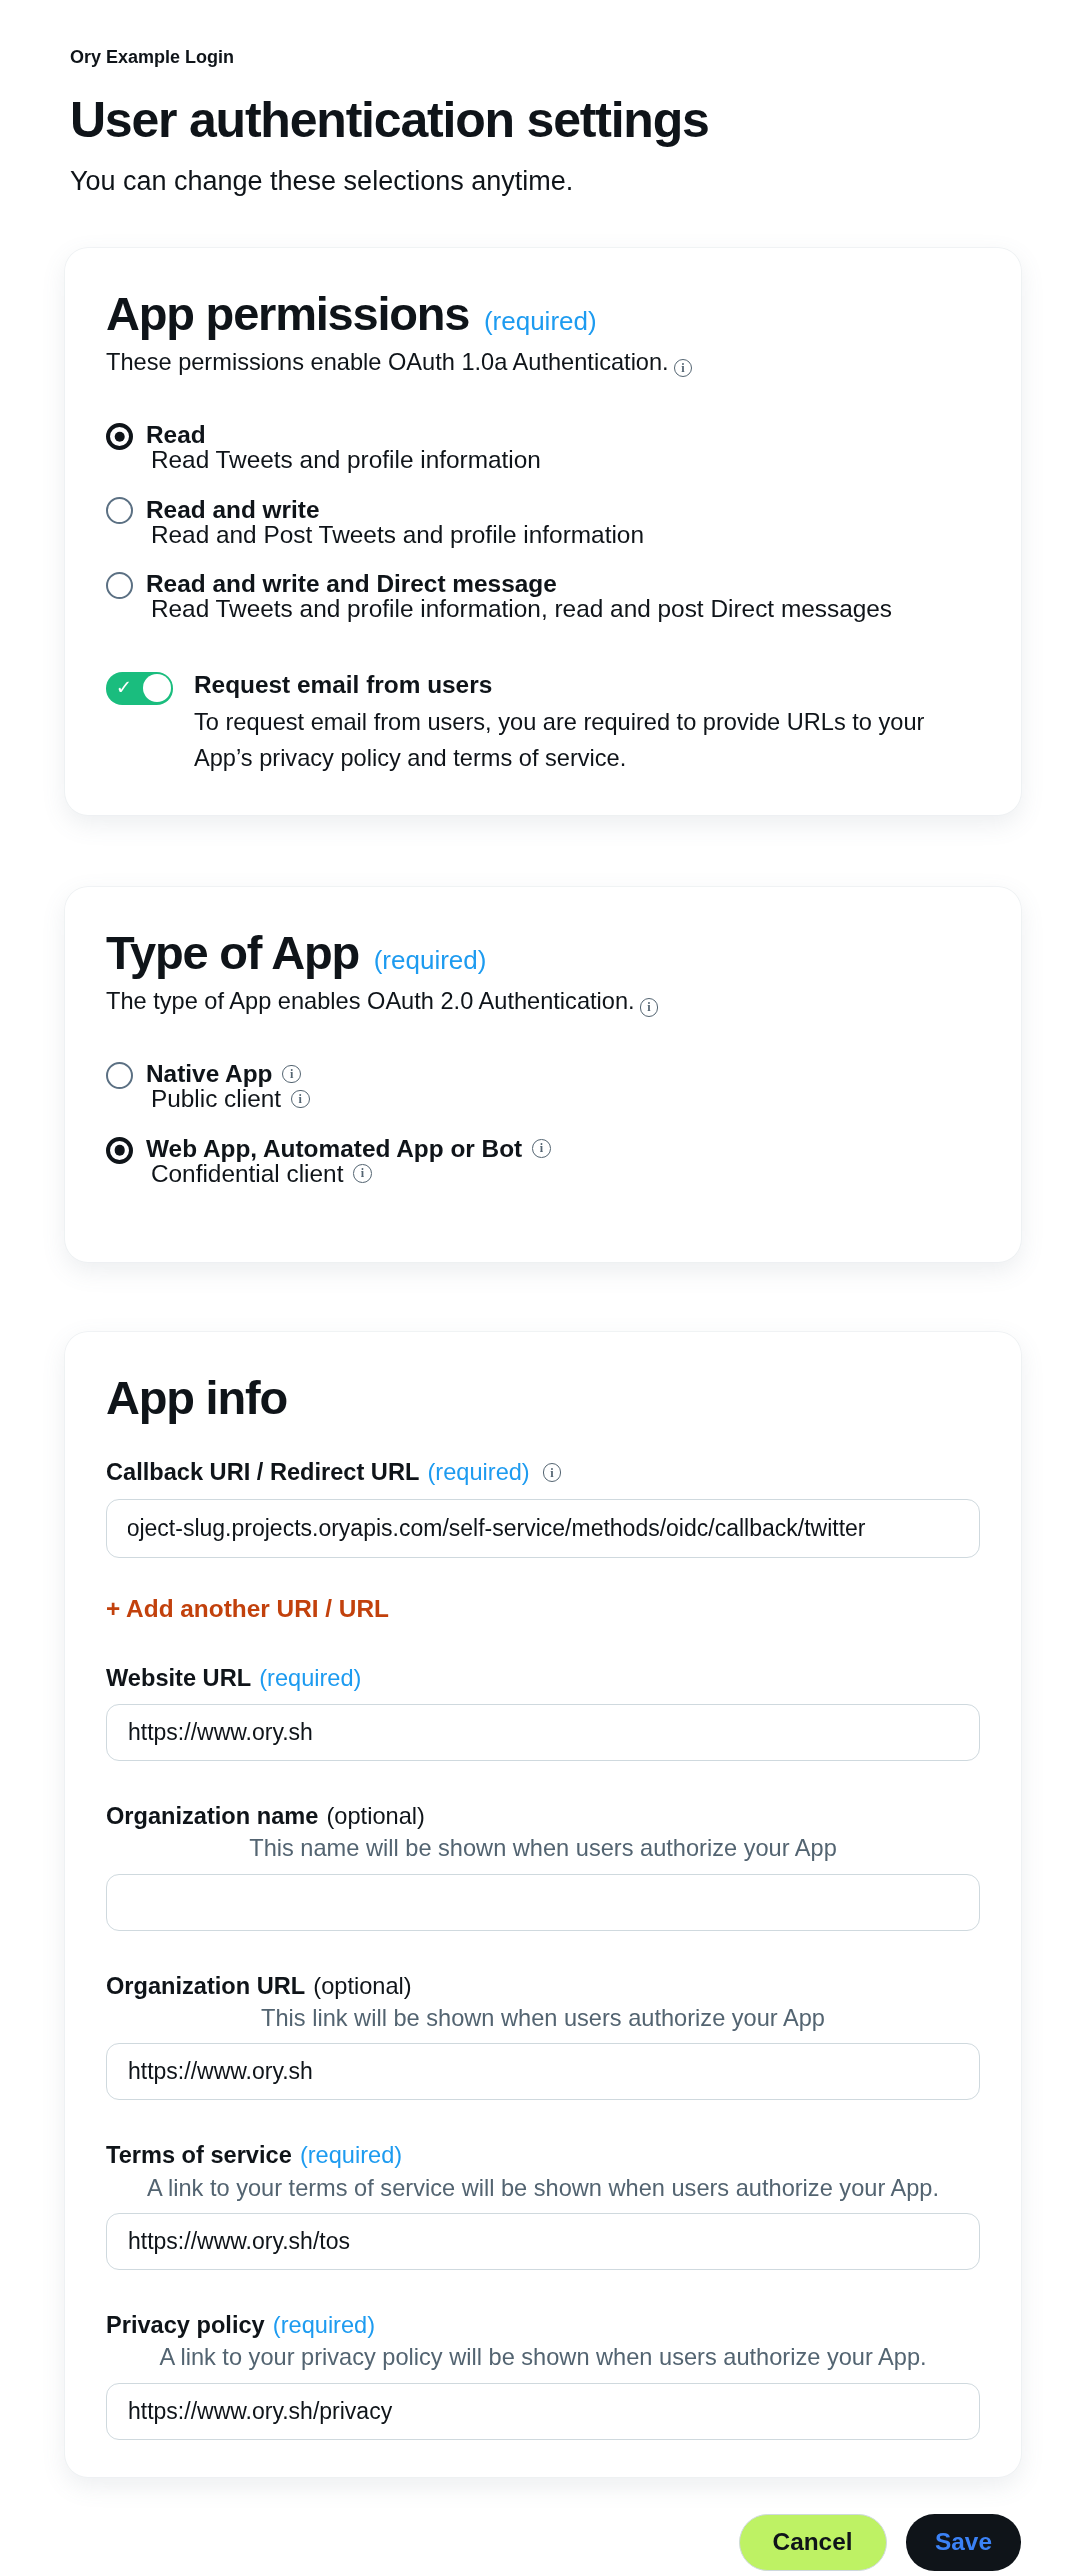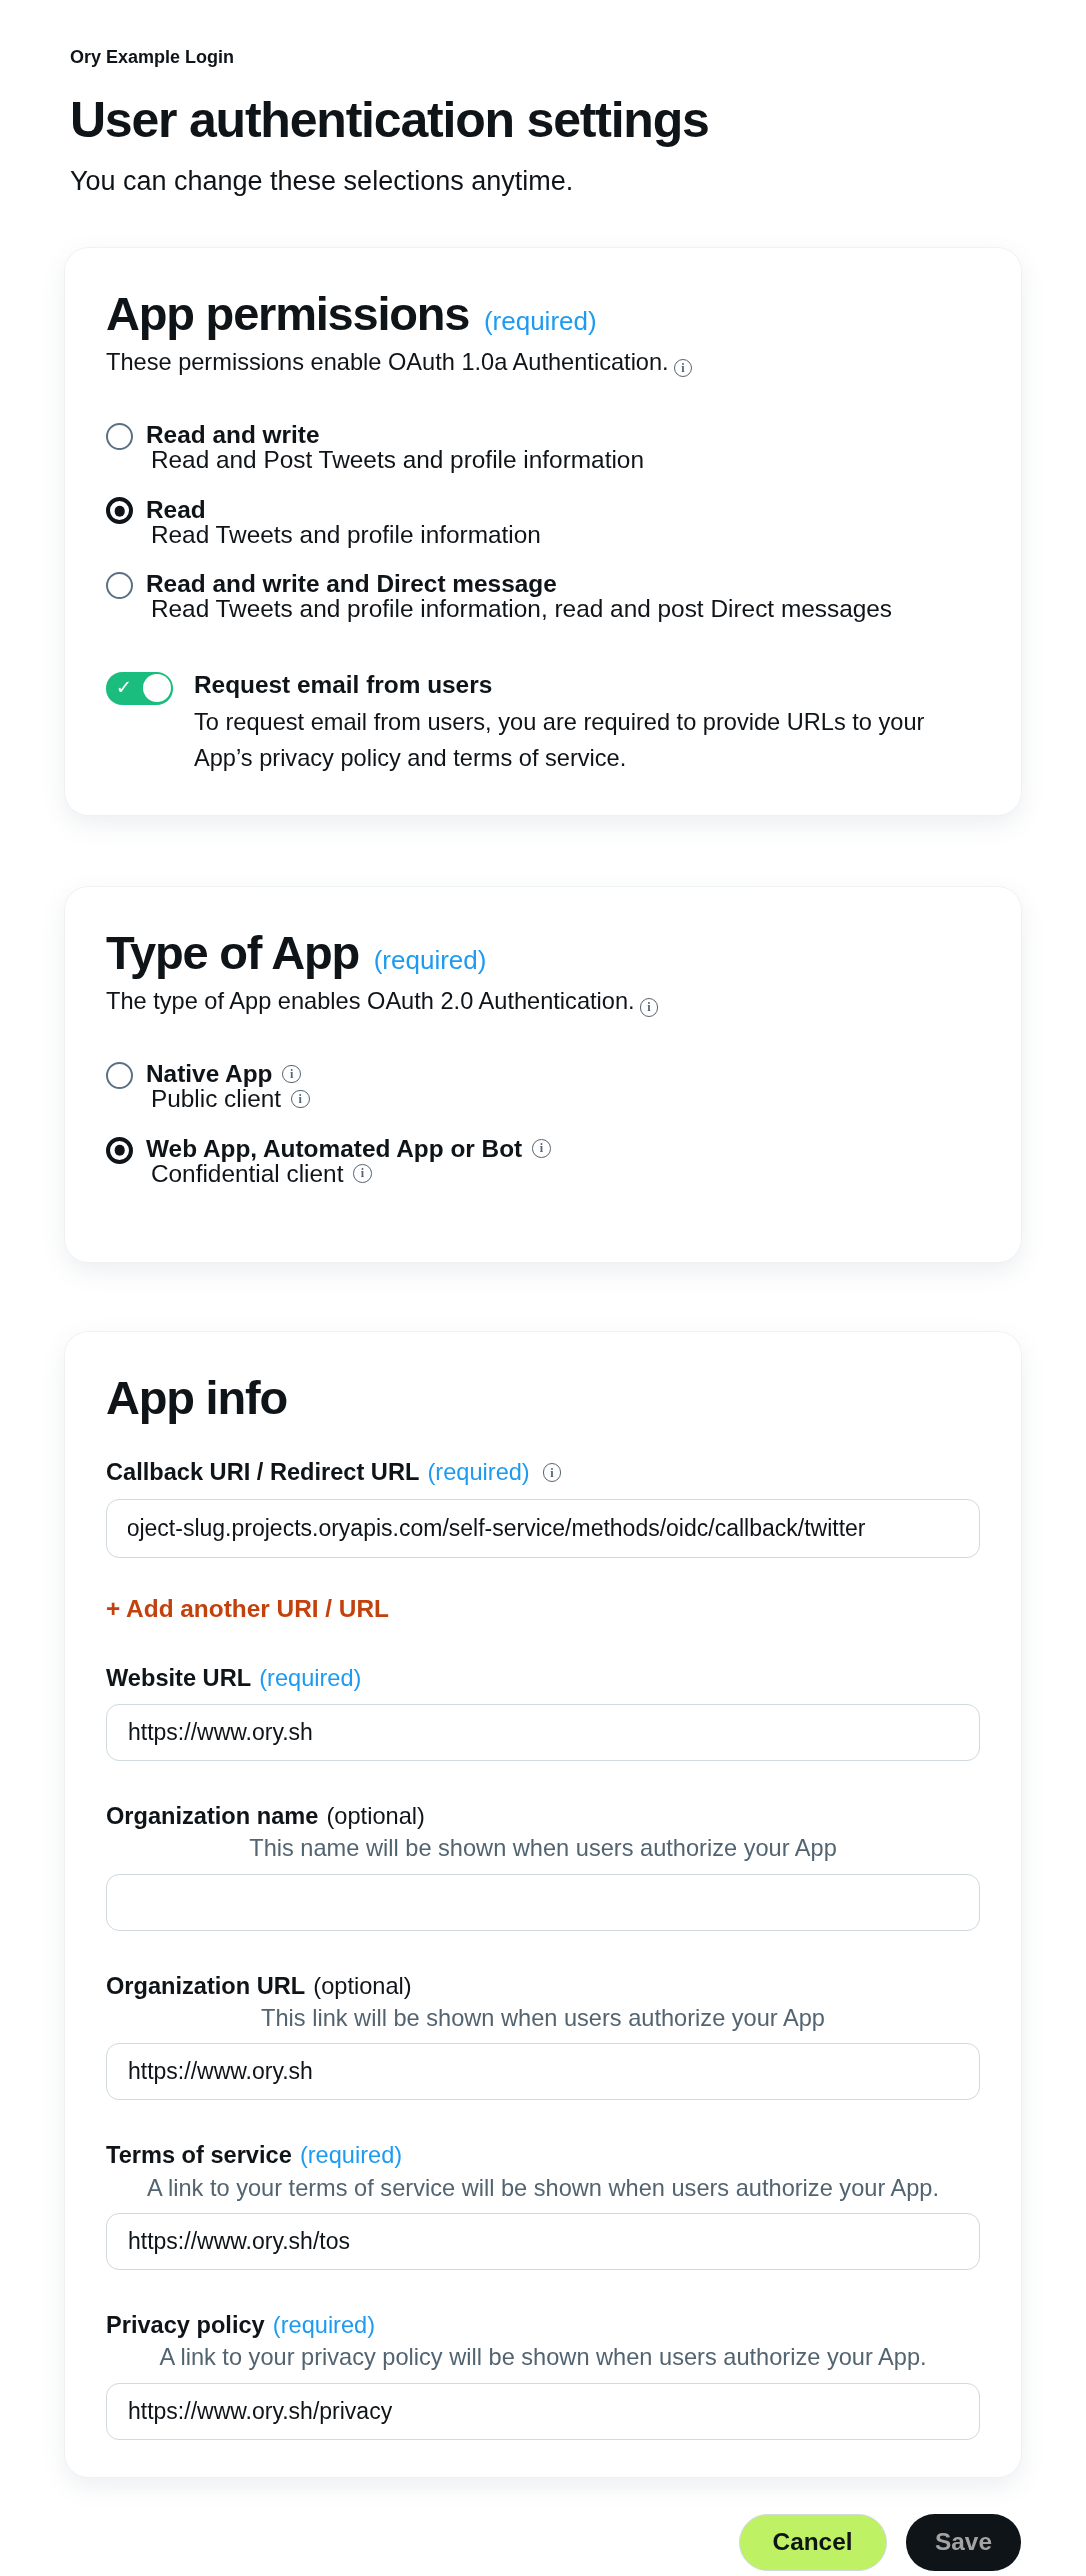--- a/index.html
+++ b/index.html
@@ -117,60 +117,60 @@
   }
 
   
   .actions { display: flex; justify-content: flex-end; gap: 19.5px; margin: 37px 65px 0 65px; }
   .btn {
     height: 57px; border-radius: 28.5px; font-size: 24.4px; font-weight: 700;
     font-family: inherit; display: inline-flex; align-items: center; justify-content: center;
     cursor: pointer;
   }
   .btn-cancel { background: #bef264; color: #0f1419; border: 1.6px solid #cfd9de; padding: 0 33px; }
-  .btn-save { background: #0f1419; color: #a3a3a3; border: none; padding: 0 29px; text-align: right; }
+  .btn-save { background: #0f1419; color: #3b82f6; border: none; padding: 0 29px; text-align: right; }
 </style>
 </head>
 <body>
 
 <div class="container">
 
   <div class="app-name">Ory Example Login</div>
   <h1 class="page-title">User authentication settings</h1>
   <div class="page-subtitle">You can change these selections anytime.</div>
 
   <section class="card card-1">
     <div class="card-title-row">
       <span class="card-title">App permissions</span>
       <span class="card-tag">(required)</span>
     </div>
     <div class="card-desc"><span>These permissions enable OAuth 1.0a Authentication.</span><span class="info-icon">i</span></div>
 
     <div class="radio-group">
       <div class="radio-item">
-        <span class="radio"></span>
-        <div>
-          <div class="radio-label">
-              <span>Read and write</span>
-            </div>
-          <div class="radio-sublabel">
-              <span>Read and Post Tweets and profile information</span>
-            </div>
-        </div>
-      </div>
-      <div class="radio-item">
         <span class="radio selected">
             <span class="dot"></span>
           </span>
         <div>
           <div class="radio-label">
               <span>Read</span>
             </div>
           <div class="radio-sublabel">
               <span>Read Tweets and profile information</span>
+            </div>
+        </div>
+      </div>
+      <div class="radio-item">
+        <span class="radio"></span>
+        <div>
+          <div class="radio-label">
+              <span>Read and write</span>
+            </div>
+          <div class="radio-sublabel">
+              <span>Read and Post Tweets and profile information</span>
             </div>
         </div>
       </div>
       <div class="radio-item">
         <span class="radio"></span>
         <div>
           <div class="radio-label">
               <span>Read and write and Direct message</span>
             </div>
           <div class="radio-sublabel">

